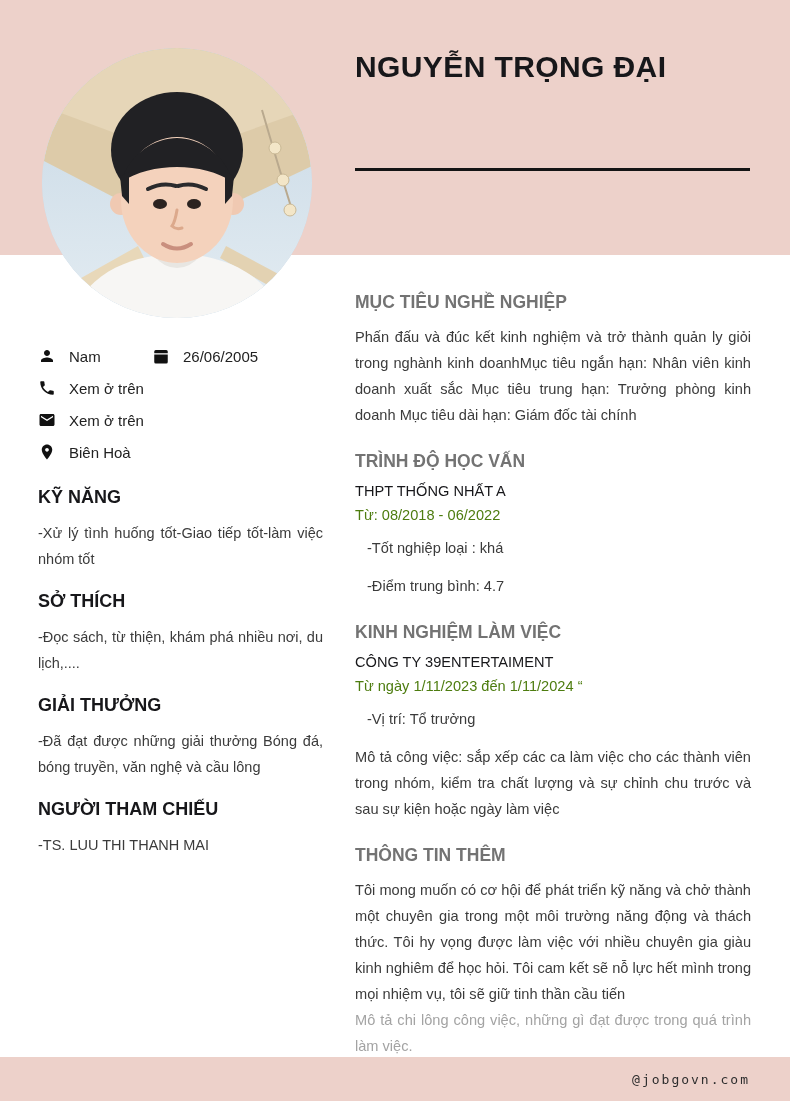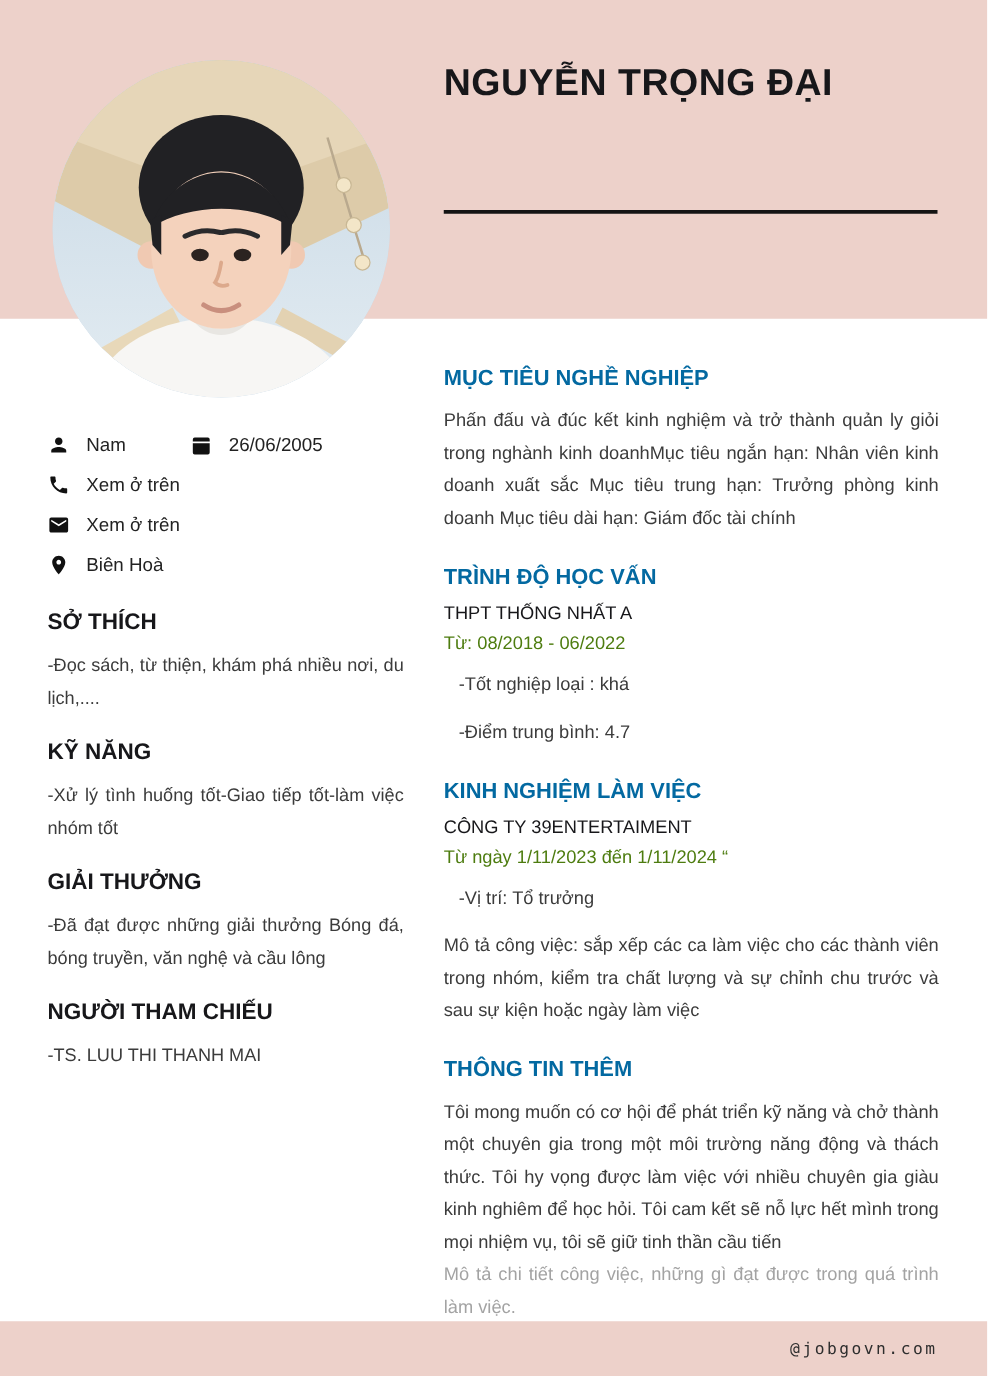--- a/index.html
+++ b/index.html
@@ -59,21 +59,21 @@
   .side-section p {
     margin: 0;
     font-size: 14.5px; line-height: 26px;
     color: #3b3b3b; text-align: justify;
   }
   
   .right-col { position: absolute; top: 292px; left: 355px; width: 396px; }
   .r-section { margin-bottom: 23px; }
   .r-section h3 {
     margin: 0 0 11px 0;
-    font-size: 17.5px; font-weight: bold; color: #0369a1;
+    font-size: 17.5px; font-weight: bold; color: #737373;
   }
   .r-body {
     margin: 0;
     font-size: 14.6px; line-height: 26px;
     color: #3b3b3b; text-align: justify;
   }
   .subhead {
     margin: 0 0 8px 0;
     font-size: 14.6px; font-weight: normal; color: #17171a;
   }
@@ -214,27 +214,27 @@
             <svg viewBox="0 0 24 24">
                 <path fill-rule="evenodd" d="M12 2C8.13 2 5 5.13 5 9c0 5.25 7 13 7 13s7-7.75 7-13c0-3.87-3.13-7-7-7zm0 9.5c-1.38 0-2.5-1.12-2.5-2.5s1.12-2.5 2.5-2.5 2.5 1.12 2.5 2.5-1.12 2.5-2.5 2.5z"></path>
               </svg>
           </span>
           <span class="info-text">Biên Hoà</span>
         </span>
       </li>
     </ul>
 
     <section class="side-section">
+      <h3>KỸ NĂNG</h3>
+      <p>-Xử lý tình huống tốt-Giao tiếp tốt-làm việc nhóm tốt</p>
+    </section>
+
+    <section class="side-section">
       <h3>SỞ THÍCH</h3>
       <p>-Đọc sách, từ thiện, khám phá nhiều nơi, du lịch,....</p>
-    </section>
-
-    <section class="side-section">
-      <h3>KỸ NĂNG</h3>
-      <p>-Xử lý tình huống tốt-Giao tiếp tốt-làm việc nhóm tốt</p>
     </section>
 
     <section class="side-section">
       <h3>GIẢI THƯỞNG</h3>
       <p>-Đã đạt được những giải thưởng Bóng đá, bóng truyền, văn nghệ và cầu lông</p>
     </section>
 
     <section class="side-section">
       <h3>NGƯỜI THAM CHIẾU</h3>
       <p>-TS. LUU THI THANH MAI</p>
@@ -260,21 +260,21 @@
       <h3>KINH NGHIỆM LÀM VIỆC</h3>
       <p class="subhead">CÔNG TY 39ENTERTAIMENT</p>
       <p class="period">Từ ngày 1/11/2023 đến 1/11/2024 “</p>
       <p class="detail-line">-Vị trí: Tổ trưởng</p>
       <p class="r-body">Mô tả công việc: sắp xếp các ca làm việc cho các thành viên trong nhóm, kiểm tra chất lượng và sự chỉnh chu trước và sau sự kiện hoặc ngày làm việc</p>
     </section>
 
     <section class="r-section">
       <h3>THÔNG TIN THÊM</h3>
       <p class="r-body">Tôi mong muốn có cơ hội để phát triển kỹ năng và chở thành một chuyên gia trong một môi trường năng động và thách thức. Tôi hy vọng được làm việc với nhiều chuyên gia giàu kinh nghiêm để học hỏi. Tôi cam kết sẽ nỗ lực hết mình trong mọi nhiệm vụ, tôi sẽ giữ tinh thần cầu tiến</p>
-      <p class="placeholder-note">Mô tả chi tiết công việc, những gì đạt được trong quá trình làm việc.</p>
+      <p class="placeholder-note">Mô tả chi lông công việc, những gì đạt được trong quá trình làm việc.</p>
     </section>
 
   </main>
 
   <footer class="footer-band">
     <span class="watermark">@jobgovn.com</span>
   </footer>
 
 </div>
 

